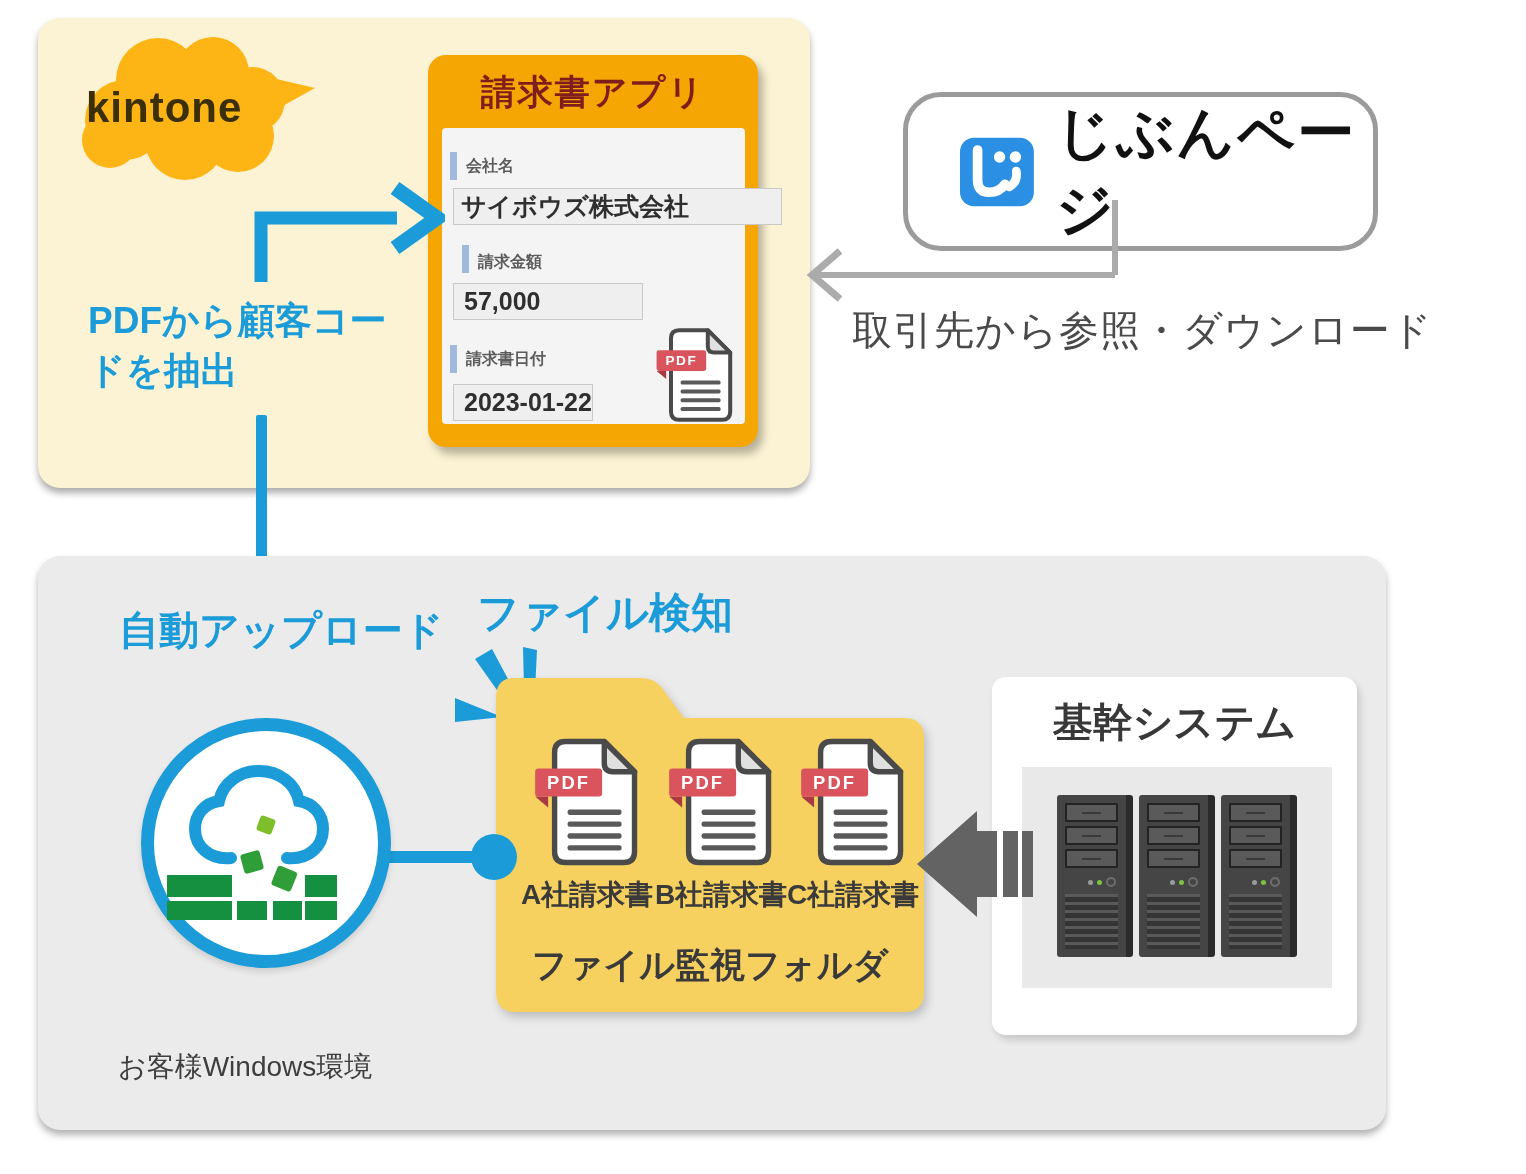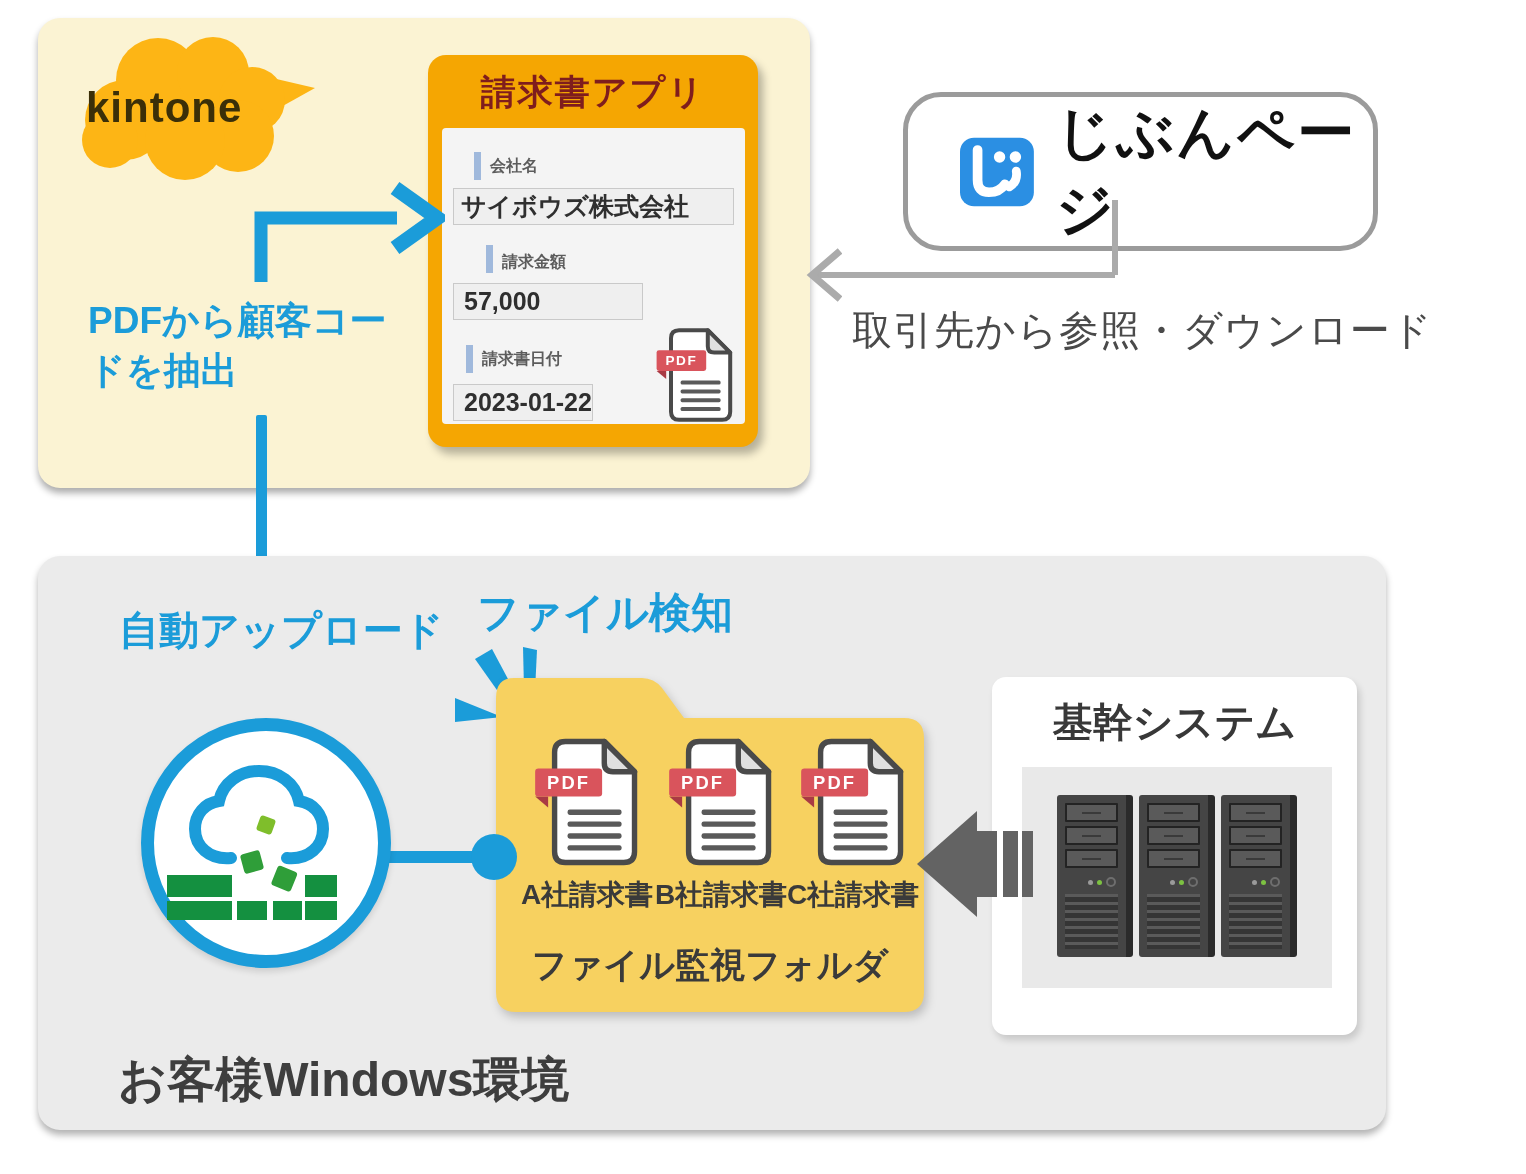--- a/index.html
+++ b/index.html
@@ -13,21 +13,21 @@
 
   
   .kintone-text{left:86px;top:84px;font-size:42px;font-weight:800;color:#3B2F08;letter-spacing:1px;}
 
   
   .invoice-card{left:428px;top:55px;width:330px;height:392px;background:#F5A602;border-radius:18px;
                 box-shadow:5px 7px 9px rgba(0,0,0,.28);}
   .invoice-title{left:0;top:14px;width:330px;text-align:center;font-size:35px;font-weight:800;
                  color:#7f1d1d;letter-spacing:2px;}
   .invoice-panel{left:14px;top:73px;width:303px;height:296px;background:#F4F4F4;border-radius:4px;}
-  .field-label{display:flex;align-items:center;gap:9px;font-size:16px;font-weight:bold;color:#5C5C5C;margin-left:24px;}
+  .field-label{display:flex;align-items:center;gap:9px;font-size:16px;font-weight:bold;color:#5C5C5C;}
   .field-bar{width:7px;height:28px;background:#A0B9DC;}
   .field-input{background:#EFEFEF;border:1px solid #C9C9C9;display:flex;align-items:center;
                padding-left:10px;font-size:25px;font-weight:bold;color:#2F2F2F;box-sizing:border-box;height:37px;}
 
   
   .blue-text{color:#1B9CD9;font-weight:800;}
   .extract-text{left:88px;top:296px;font-size:37px;line-height:1.35;}
   .dash-seg{width:11px;background:#1B9CD9;border-radius:2px;}
 
   
@@ -36,21 +36,21 @@
   .jibun-text{font-size:57px;font-weight:800;color:#111;letter-spacing:2px;margin-left:22px;}
   .conn-v{left:1112px;top:200px;width:6px;height:75px;background:#ABABAB;}
   .conn-h{left:815px;top:272px;width:300px;height:6px;background:#ABABAB;}
   .caption-gray{left:852px;top:303px;font-size:40px;font-weight:500;color:#4A4A4A;letter-spacing:1px;}
 
   
   .gray-panel{left:38px;top:556px;width:1348px;height:574px;background:#EBEBEB;border-radius:22px;
               box-shadow:0 5px 7px rgba(0,0,0,.3);}
   .auto-upload{left:90px;top:603px;font-size:40px;margin-left:29px;}
   .file-detect{left:477px;top:585px;font-size:42px;}
-  .env-title{left:118px;top:1048px;font-size:48px;font-weight:700;color:#3E3E3E;}
+  .env-title{left:118px;top:1048px;font-size:28px;font-weight:400;color:#3E3E3E;}
 
   
   .uploader-circle{left:141px;top:718px;width:224px;height:224px;border:13px solid #1B9CD9;border-radius:50%;
                    background:#fff;box-shadow:0 4px 6px rgba(0,0,0,.12);}
   .line-to-folder{left:386px;top:851px;width:112px;height:12px;background:#1B9CD9;}
   .dot-on-folder{left:471px;top:834px;width:46px;height:46px;border-radius:50%;background:#1B9CD9;}
 
   
   .file-name{top:876px;width:140px;text-align:center;font-size:28px;font-weight:800;color:#3A3A3A;}
   .folder-title{left:495px;top:942px;width:430px;text-align:center;font-size:35px;font-weight:800;color:#3A3A3A;}
@@ -96,29 +96,29 @@
   <div class="abs kintone-text">kintone</div>
 
   <div class="abs invoice-card">
     <div class="abs invoice-title">請求書アプリ</div>
     <div class="abs invoice-panel">
 
       <div class="abs field-label" style="left:8px;top:24px;">
         <span class="field-bar"></span>
         <span>会社名</span>
       </div>
-      <div class="abs field-input" style="left:11px;top:60px;width:281px;padding-left:7px;">サイボウズ株式会社</div>
+      <div class="abs field-input" style="left:11px;top:60px;width:329px;padding-left:7px;">サイボウズ株式会社</div>
 
       <div class="abs field-label" style="left:20px;top:117px;align-items:flex-end;">
         <span class="field-bar"></span>
         <span>請求金額</span>
       </div>
       <div class="abs field-input" style="left:11px;top:155px;width:190px;">57,000</div>
 
-      <div class="abs field-label" style="left:0;top:217px;">
+      <div class="abs field-label" style="left:8px;top:217px;">
         <span class="field-bar"></span>
         <span>請求書日付</span>
       </div>
       <div class="abs field-input" style="left:11px;top:256px;width:140px;">2023-01-22</div>
 
       <svg class="abs" style="left:213px;top:198px;" width="80" height="98" viewBox="0 0 100 122">
         <path d="M30 5 H66 L94 33 V107 Q94 117 84 117 H30 Q20 117 20 107 V15 Q20 5 30 5 Z" fill="#ffffff" stroke="#4A4A4A" stroke-width="5" stroke-linejoin="round"></path>
         <path d="M66 5 L94 33 H74 Q66 33 66 25 Z" fill="#E0E0E0" stroke="#4A4A4A" stroke-width="5" stroke-linejoin="round"></path>
         <polygon points="2,56 14,66 14,56" fill="#A93A44"></polygon>
         <rect x="2" y="30" width="62" height="26" rx="3" fill="#D9545C"></rect>

